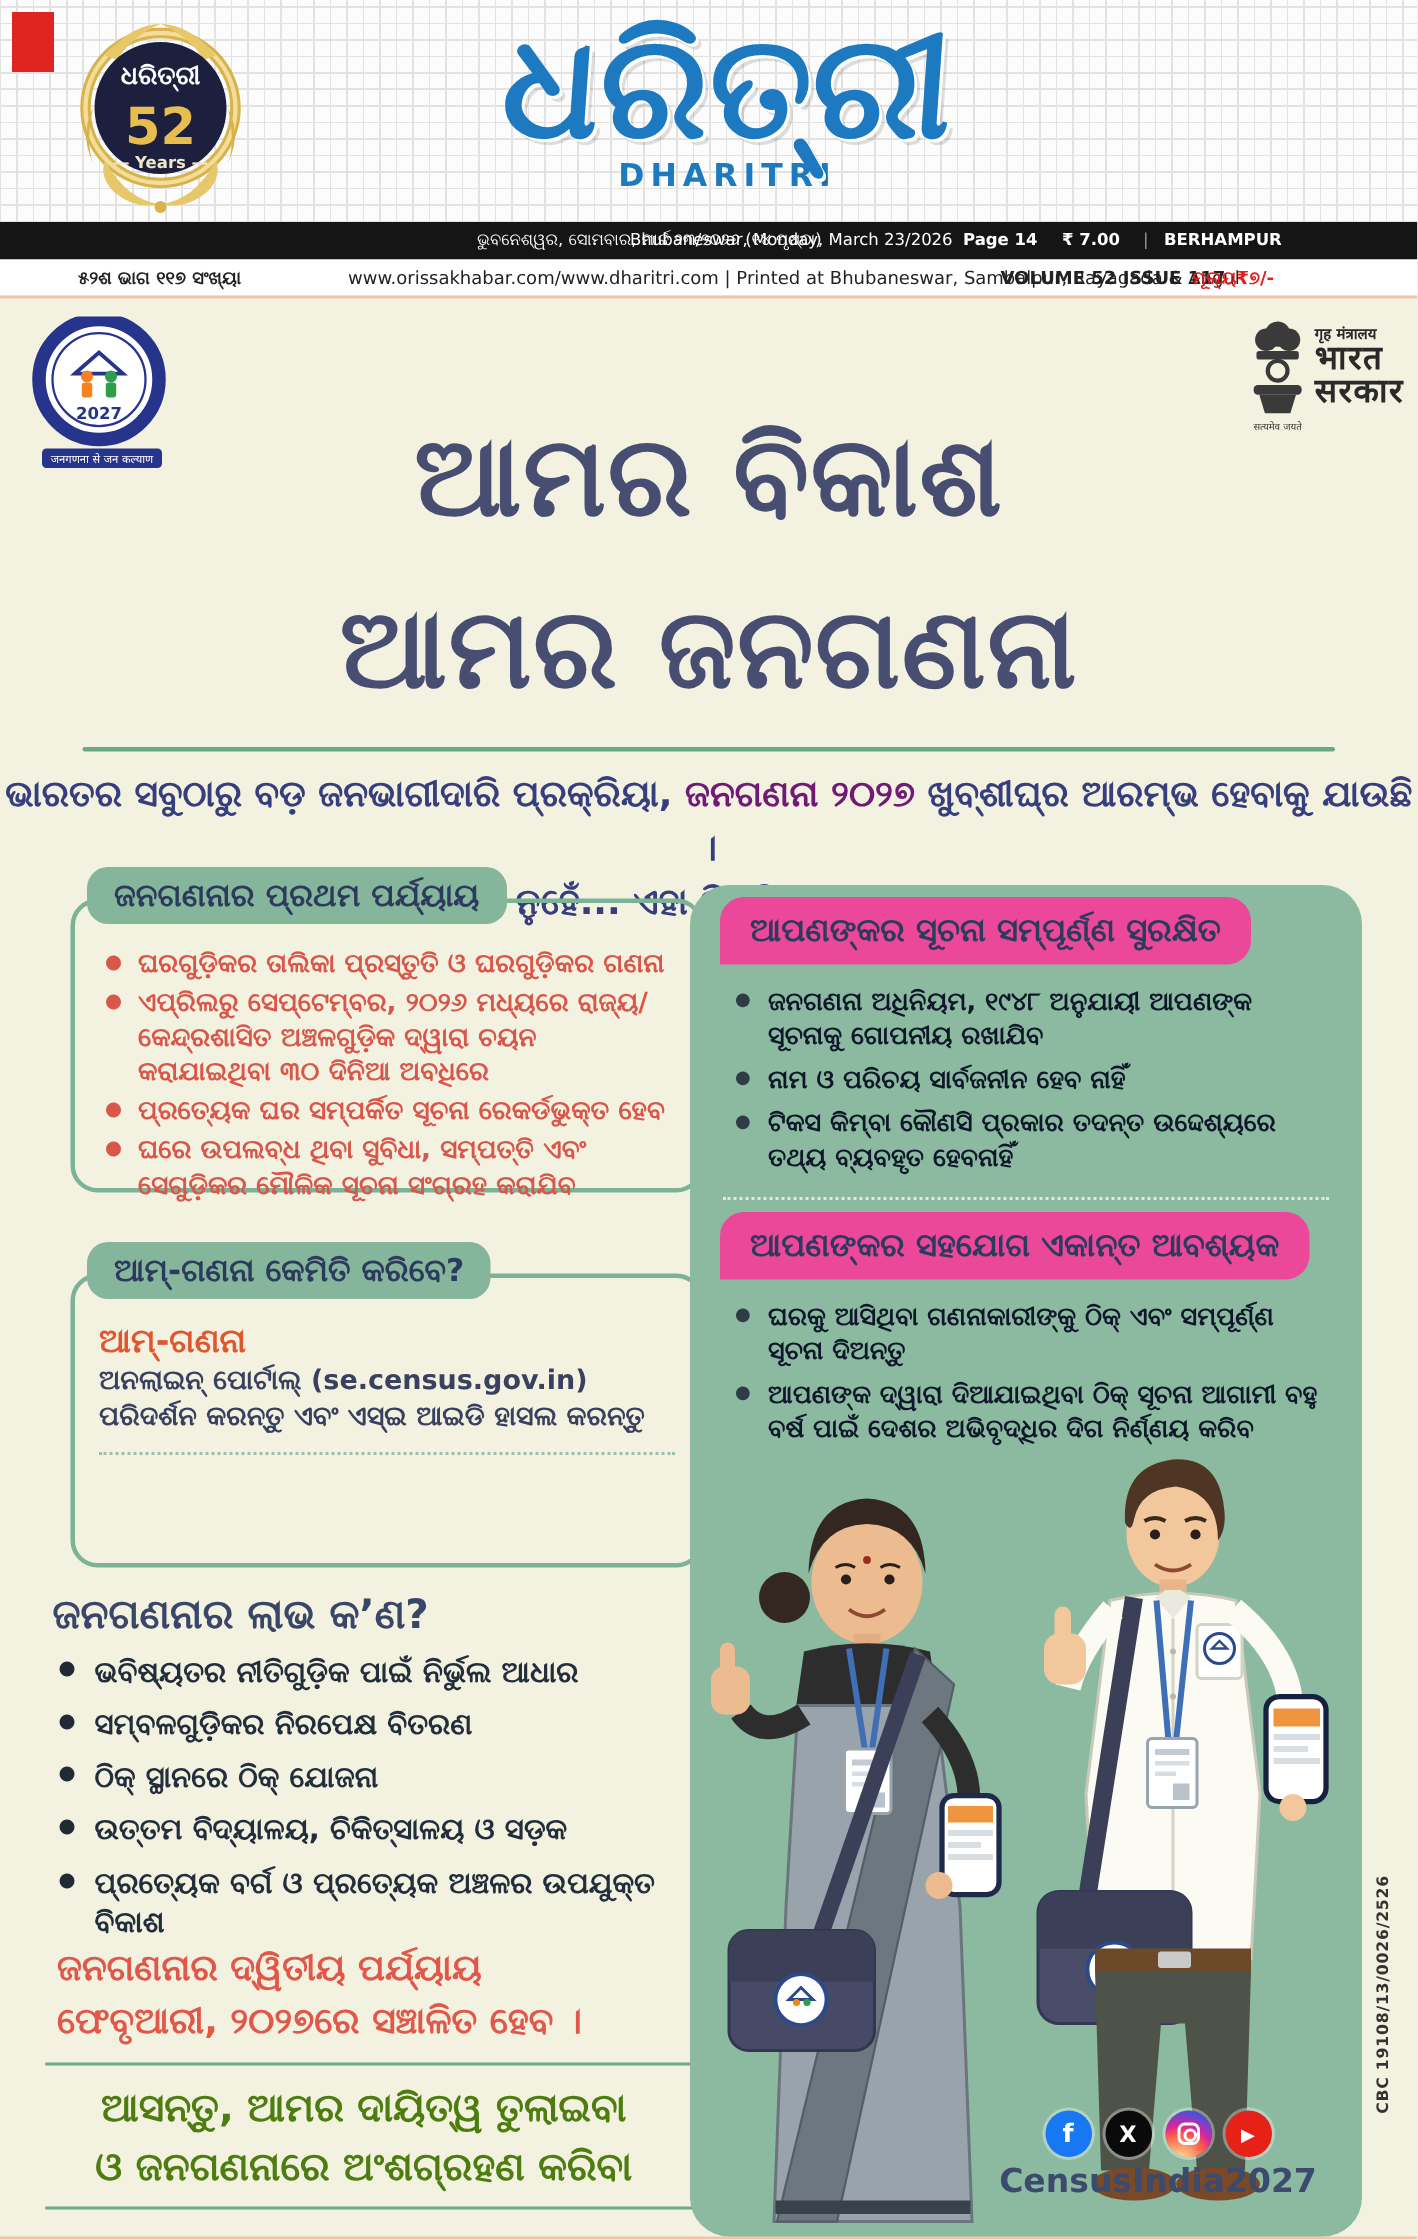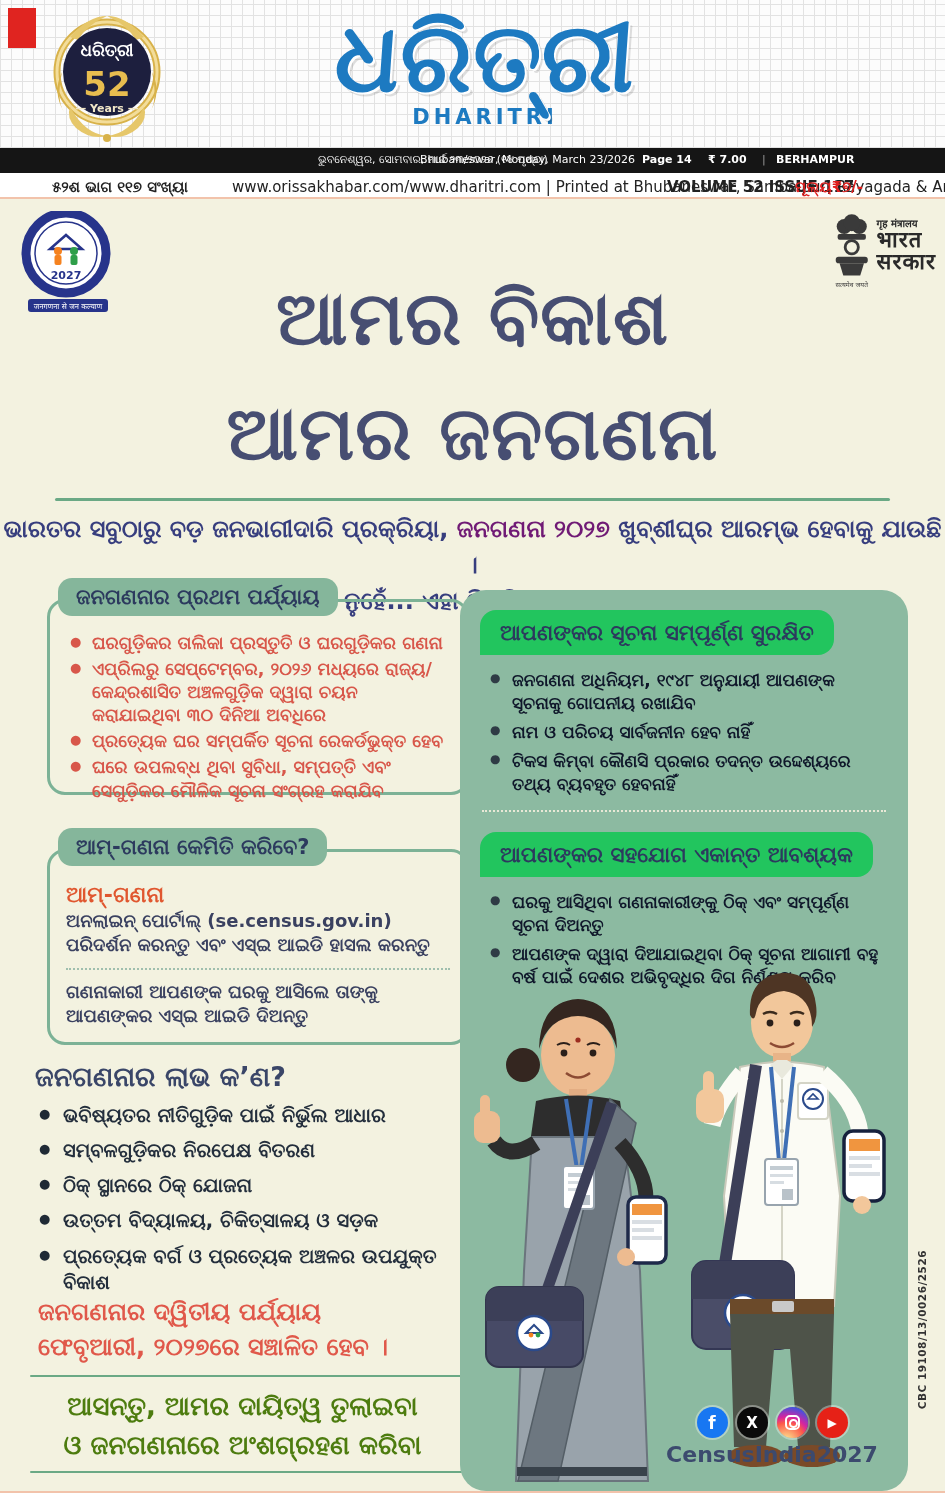--- a/index.html
+++ b/index.html
@@ -36,21 +36,21 @@
   .blackbar span { position:absolute; top:5px; white-space:nowrap; }
   .bb-odia { left:318px; }
   .bb-en { left:420px; }
   .bb-page { left:642px; font-weight:bold; }
   .bb-price { left:708px; font-weight:bold; }
   .bb-div { left:762px; color:#999; }
   .bb-city { left:776px; font-weight:bold; }
 
   .inforow {
     position:absolute; left:0; top:173px; width:945px; height:24px; background:#fff;
-    color:#222; font-size:15px;
+    color:#222; font-size:12px;
   }
   .inforow span { position:absolute; top:5px; white-space:nowrap; }
   .ir-vol-odia { left:52px; font-weight:bold; }
   .ir-web { left:232px; }
   .ir-vol-en { left:667px; font-weight:bold; }
   .ir-price { left:795px; color:#e0201f; font-weight:bold; }
 
   
   .ad {
     position:absolute; left:0; top:197px; width:945px; height:1296px;
@@ -105,23 +105,23 @@
   .cta { position:absolute; left:20px; top:1188px; width:445px; text-align:center;
     color:#4d7c0f; font-weight:800; font-size:26px; line-height:1.5; }
   .rule-c { top:1272px; left:30px; width:432px; height:2px; }
 
   
   .panel {
     position:absolute; left:460px; top:391px; width:448px; height:901px;
     background:#8cbaa1; border-radius:26px; overflow:hidden;
   }
   .panel-pill {
-    display:inline-block; background:#22c55e; border-radius:16px 16px 16px 0;
+    display:inline-block; background:#ec4899; border-radius:16px 16px 16px 0;
     padding:10px 20px; color:#2c3a5e; font-weight:bold; font-size:21.5px;
-    margin:20px 0 10px 20px; white-space:nowrap;
+    margin:8px 0 10px 20px; white-space:nowrap;
   }
   ul.panel-list { list-style:none; margin:4px 26px 0 30px; }
   ul.panel-list li { position:relative; padding-left:22px; color:#0f172a; font-weight:bold;
     font-size:17px; line-height:1.35; margin-bottom:6px; }
   ul.panel-list li::before { content:"●"; position:absolute; left:0; top:1px; font-size:12px; color:#2f3b45; }
   .panel-dot-div { border:none; border-top:2px dotted #e9e8d6; margin:14px 22px 0 22px; }
 
   .illustration { position:absolute; left:0; bottom:0; width:448px; height:530px; }
 
   .social { position:absolute; right:16px; bottom:24px; width:240px; text-align:center; }
@@ -250,21 +250,20 @@
         <li>ପ୍ରତ୍ୟେକ ଘର ସମ୍ପର୍କିତ ସୂଚନା ରେକର୍ଡଭୁକ୍ତ ହେବ</li>
         <li>ଘରେ ଉପଲବ୍ଧ ଥିବା ସୁବିଧା, ସମ୍ପତ୍ତି ଏବଂ ସେଗୁଡ଼ିକର ମୌଳିକ ସୂଚନା ସଂଗ୍ରହ କରାଯିବ</li>
       </ul>
     </div>
 
     <div class="info-box box2">
       <div class="box-pill">ଆମ୍-ଗଣନା କେମିତି କରିବେ?</div>
       <div class="sub-red">ଆମ୍-ଗଣନା</div>
       <p>ଅନଲାଇନ୍ ପୋର୍ଟାଲ୍ (se.census.gov.in) ପରିଦର୍ଶନ କରନ୍ତୁ ଏବଂ ଏସ୍ଇ ଆଇଡି ହାସଲ କରନ୍ତୁ</p>
       <hr class="dot-div">
-      <p>ଗଣନାକାରୀ ଆପଣଙ୍କ ଘରକୁ ଆସିଲେ ତାଙ୍କୁ ଆପଣଙ୍କର ଏସ୍ଇ ଆଇଡି ଦିଅନ୍ତୁ</p>
     </div>
 
     <div class="benefits">
       <h3>ଜନଗଣନାର ଲାଭ କ’ଣ?</h3>
       <ul class="dark-list">
         <li>ଭବିଷ୍ୟତର ନୀତିଗୁଡ଼ିକ ପାଇଁ ନିର୍ଭୁଲ ଆଧାର</li>
         <li>ସମ୍ବଳଗୁଡ଼ିକର ନିରପେକ୍ଷ ବିତରଣ</li>
         <li>ଠିକ୍ ସ୍ଥାନରେ ଠିକ୍ ଯୋଜନା</li>
         <li>ଉତ୍ତମ ବିଦ୍ୟାଳୟ, ଚିକିତ୍ସାଳୟ ଓ ସଡ଼କ</li>
         <li>ପ୍ରତ୍ୟେକ ବର୍ଗ ଓ ପ୍ରତ୍ୟେକ ଅଞ୍ଚଳର ଉପଯୁକ୍ତ ବିକାଶ</li>

